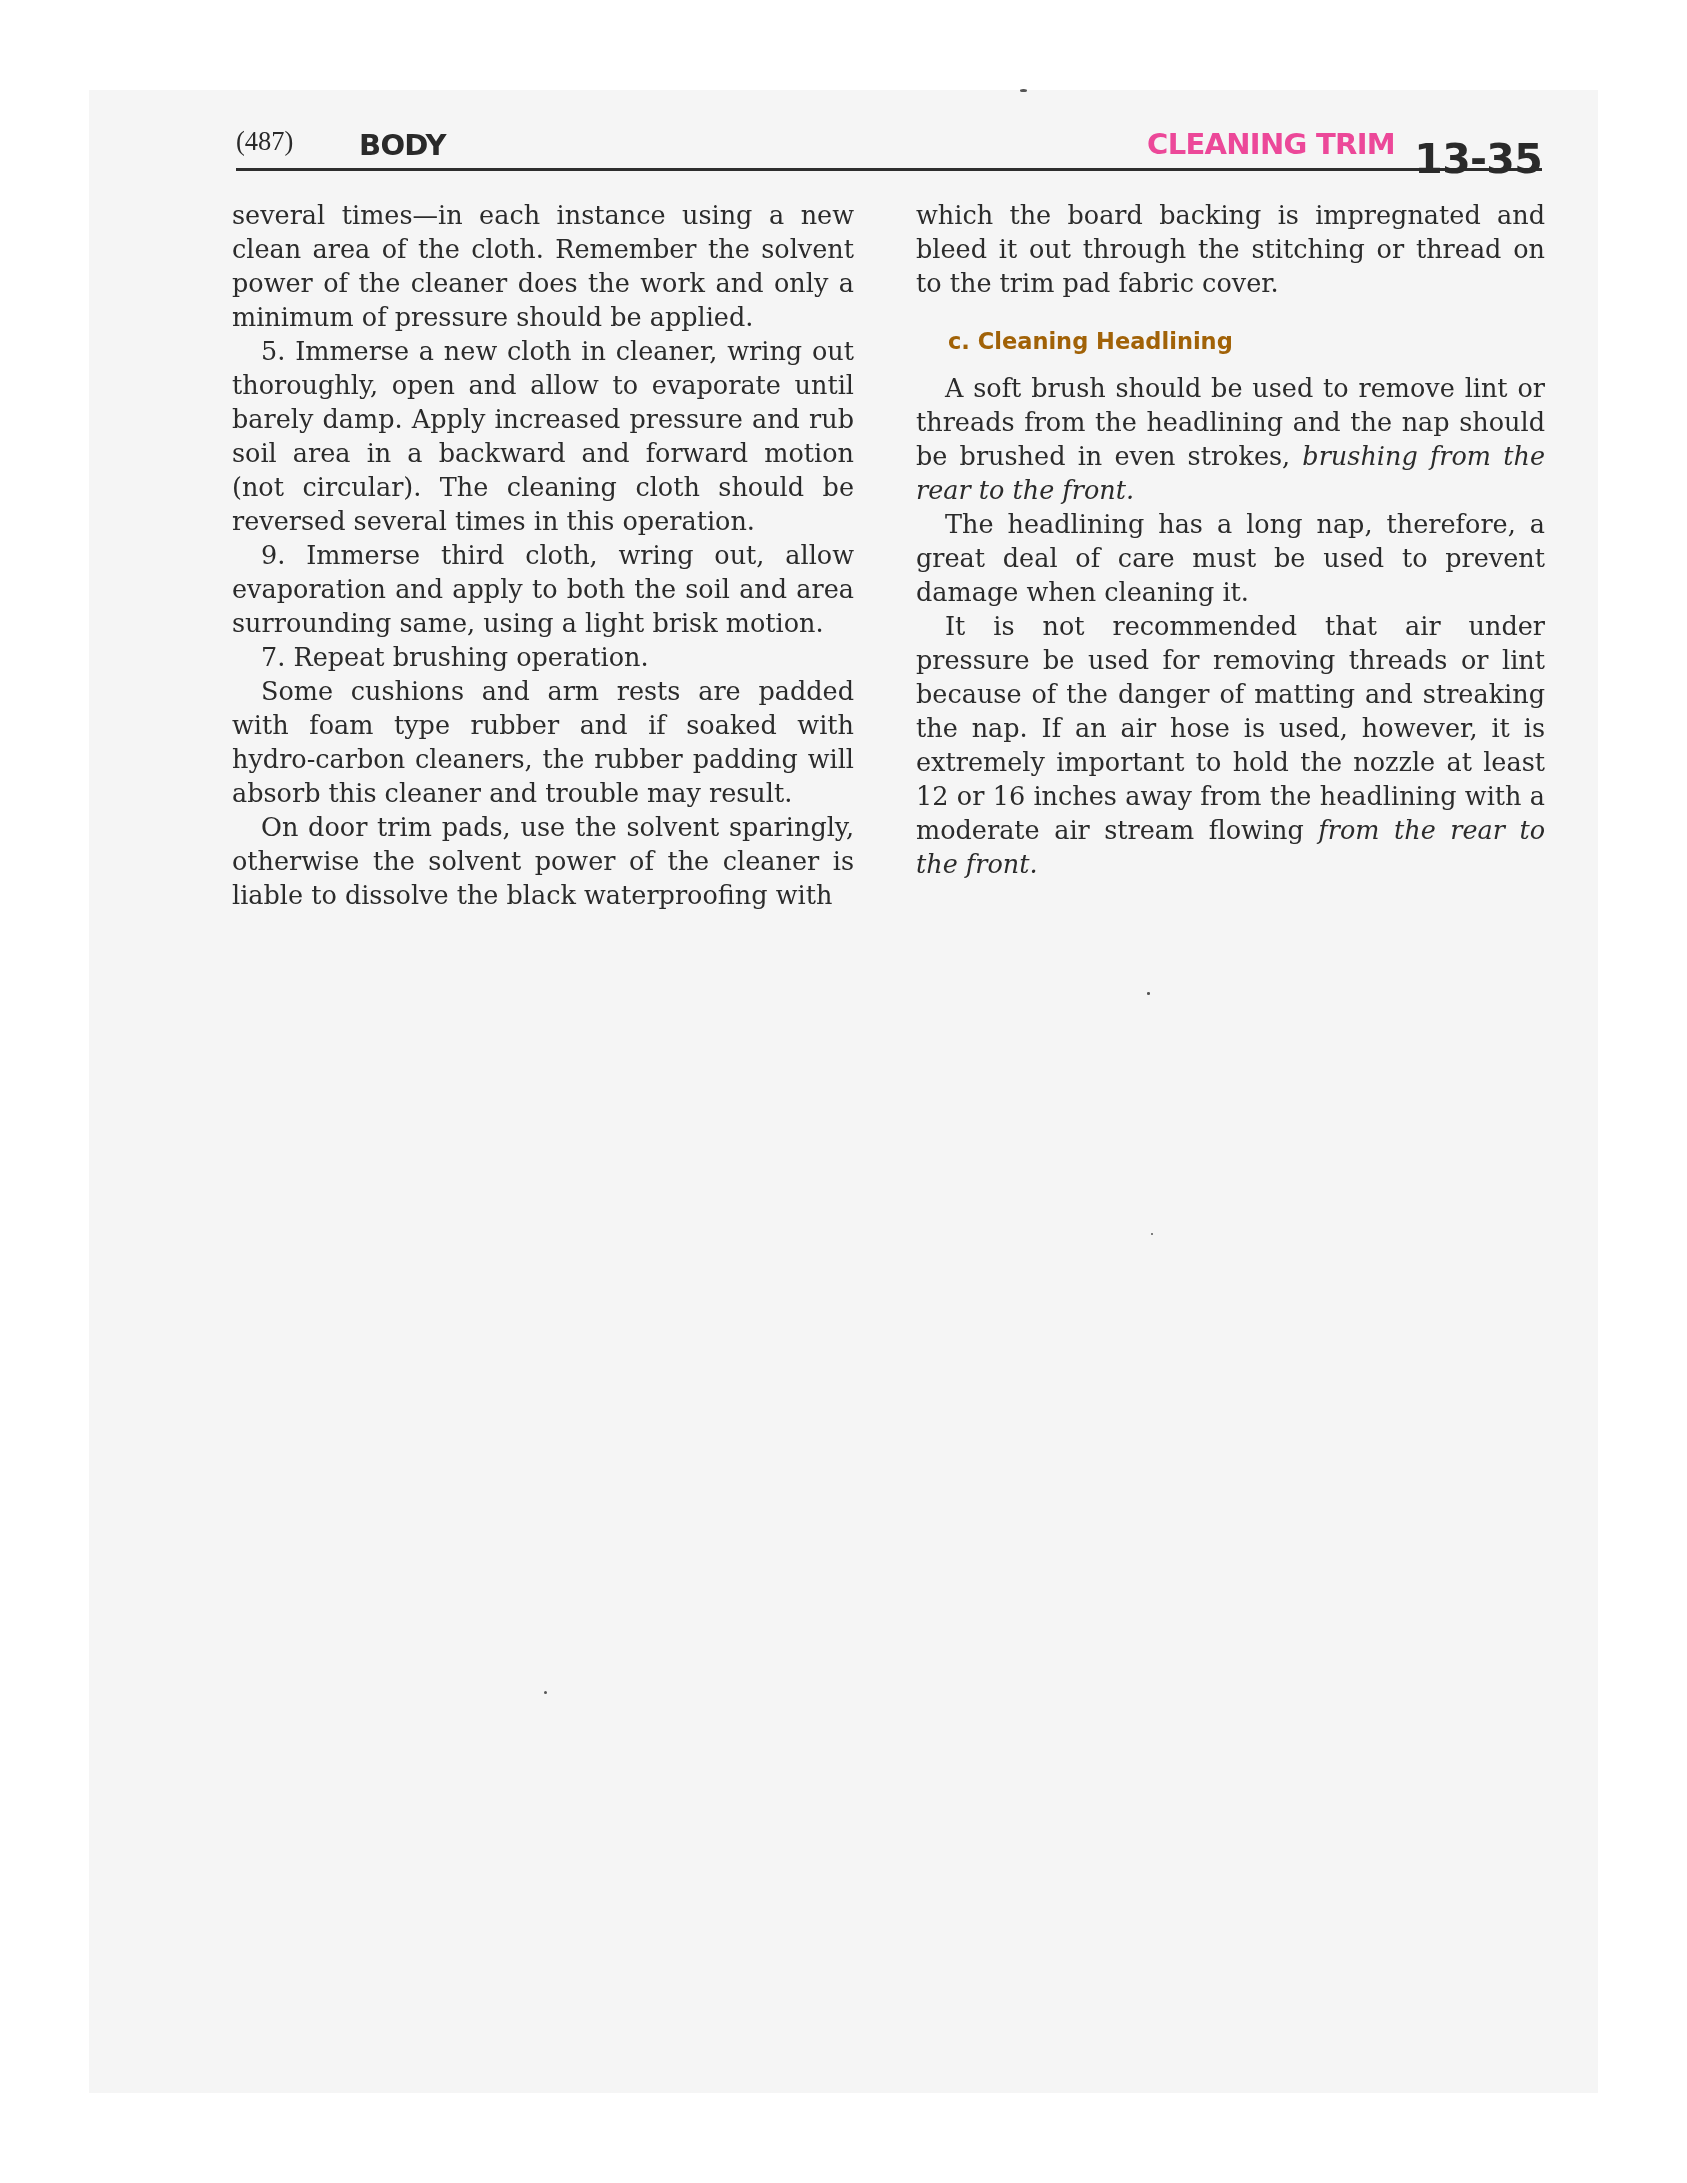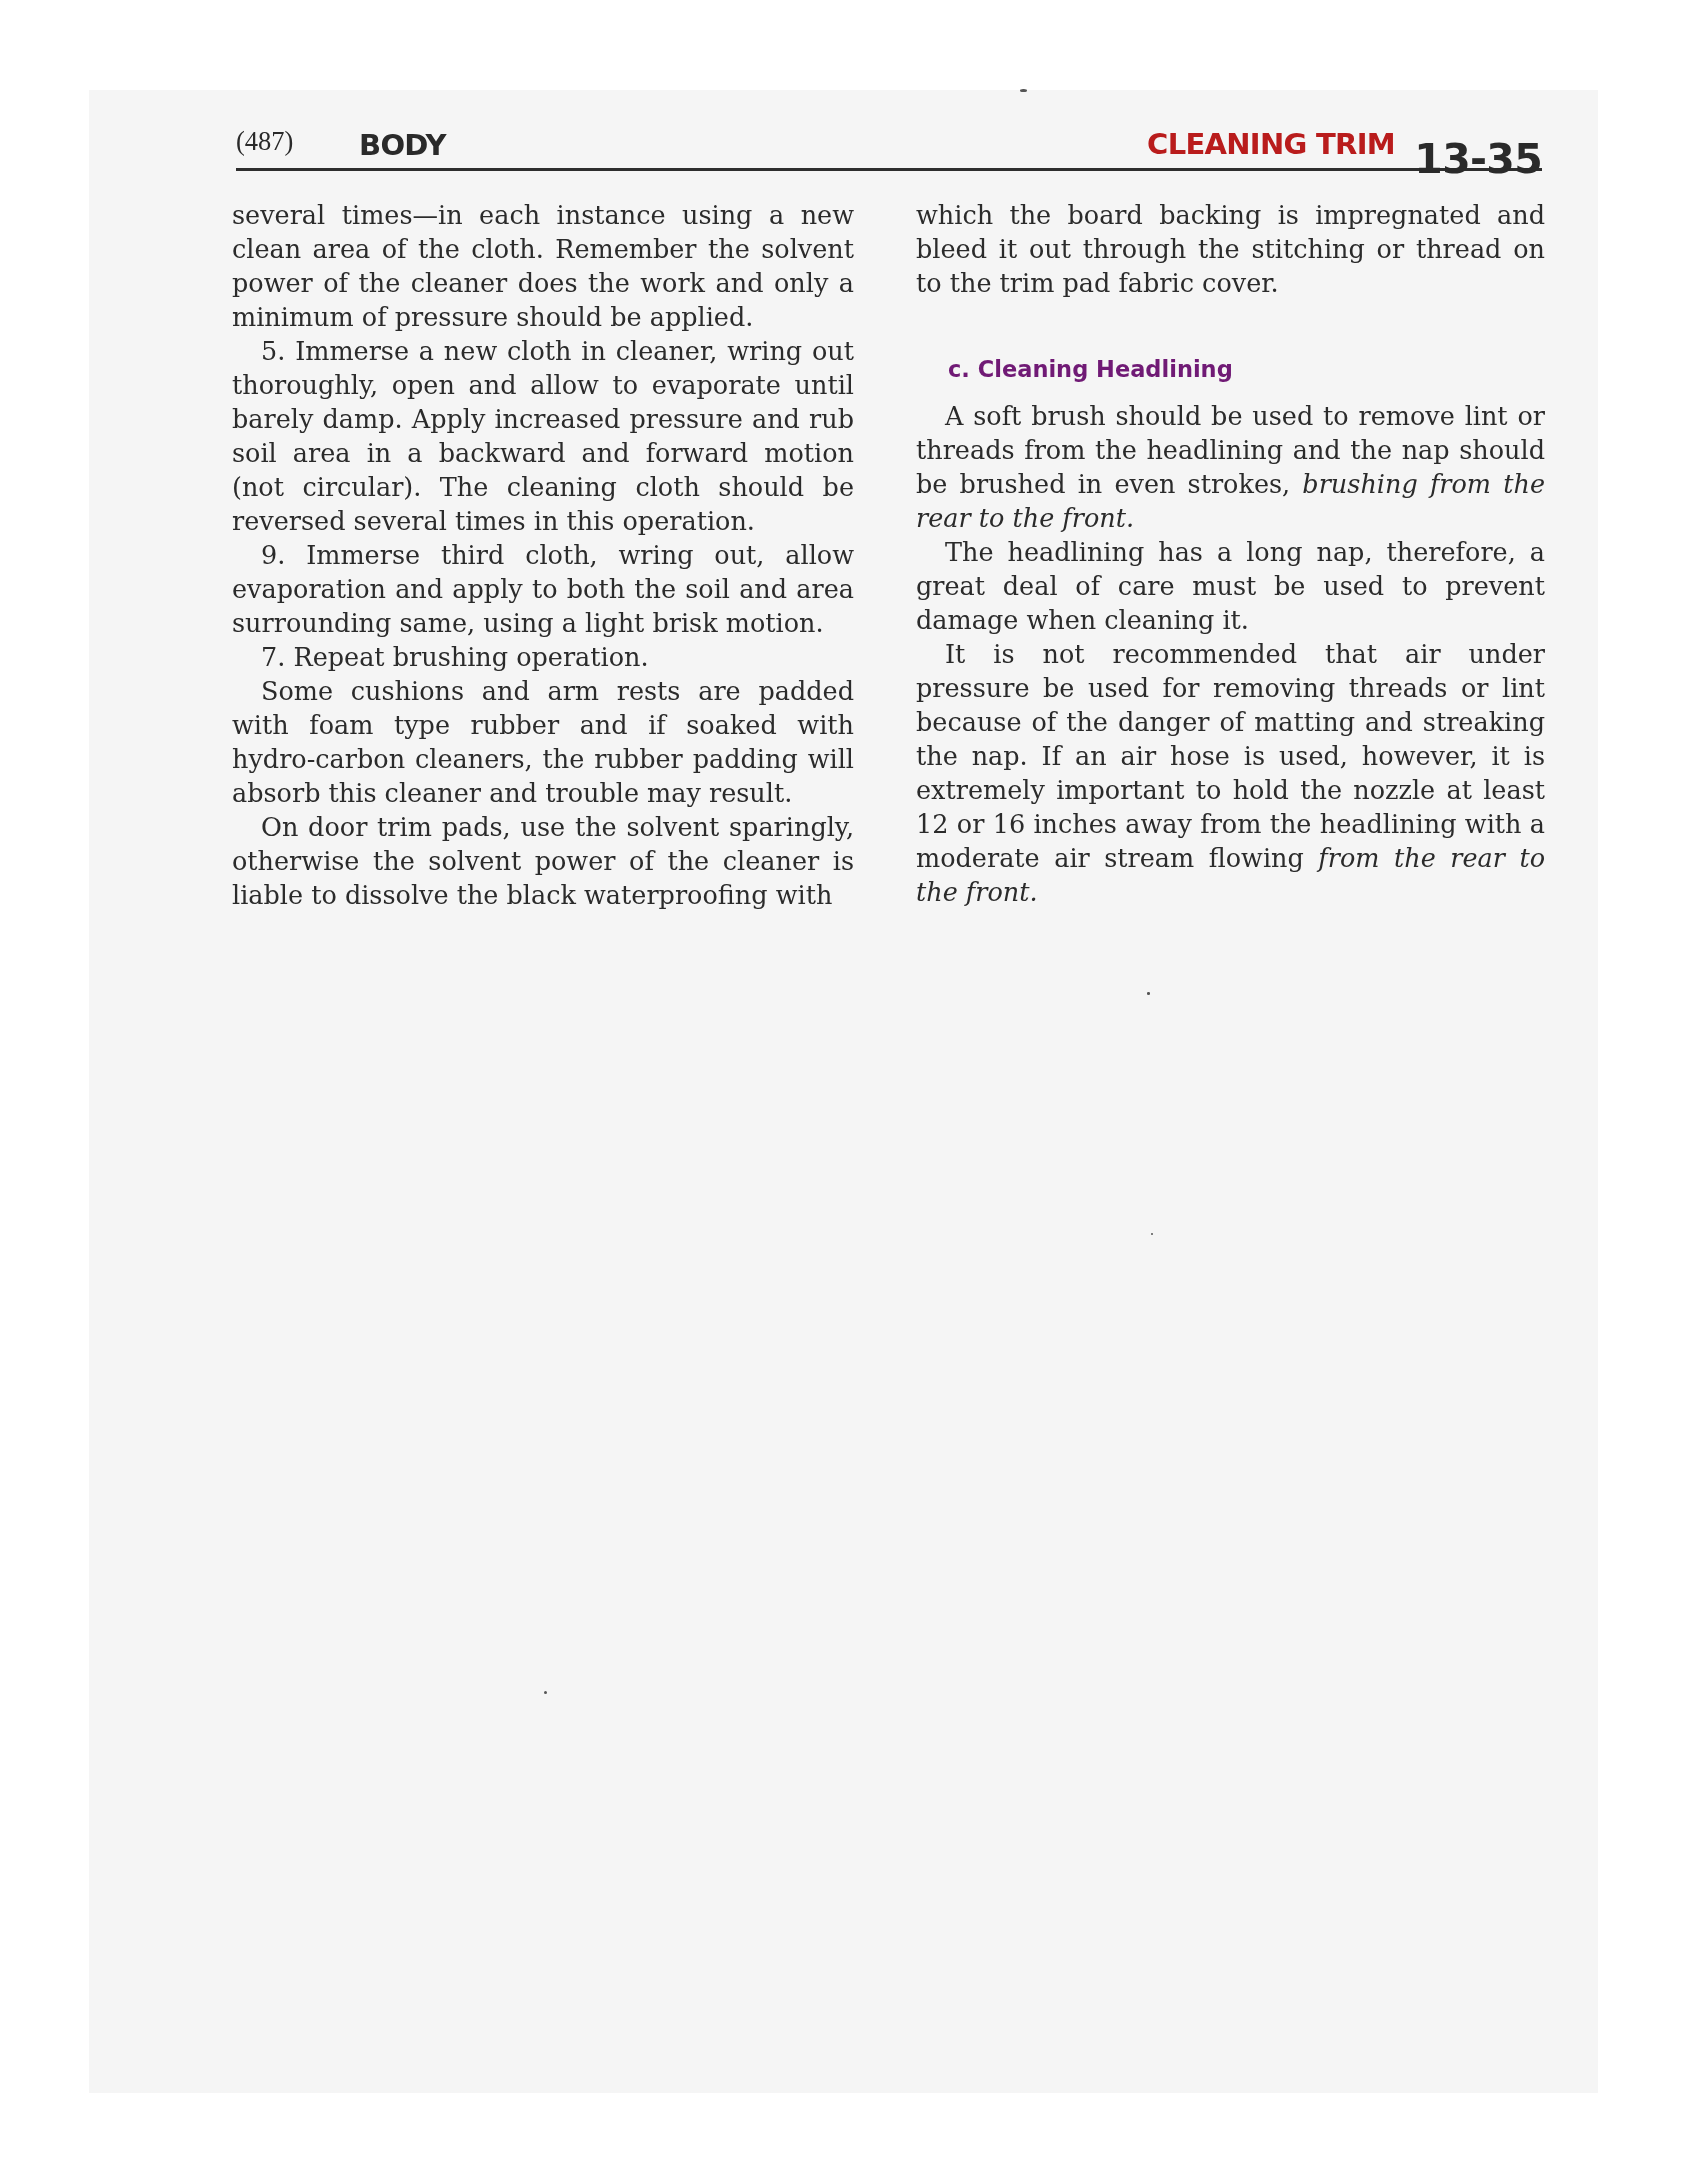--- a/index.html
+++ b/index.html
@@ -17,41 +17,41 @@
     font-family: "Liberation Serif", serif; font-size: 26.5px; color: #2a2a2a;
   }
   .section {
     position: absolute; left: 123px; top: 9.3px;
     font-family: "DejaVu Sans", sans-serif; font-weight: bold; font-size: 29px;
     color: #2a2a2a; letter-spacing: -0.7px;
   }
   .chapter {
     position: absolute; right: 147px; top: 8px;
     font-family: "DejaVu Sans", sans-serif; font-weight: bold; font-size: 29px;
-    color: #b91c1c; letter-spacing: -0.7px; text-align: center;
+    color: #ec4899; letter-spacing: -0.7px; text-align: center;
   }
   .pageref {
     position: absolute; right: 0; top: 16px;
     font-family: "DejaVu Sans", sans-serif; font-weight: bold; font-size: 41px;
     color: #2a2a2a; letter-spacing: -0.7px;
   }
   .col {
     position: absolute; top: 198px; width: 622px;
     font-family: "DejaVu Serif", serif; font-size: 25.5px; line-height: 34px;
     color: #2b2b2b; text-align: justify;
   }
   .col.left { left: 232px; }
   .col.right { left: 916px; width: 629px; }
   .col p { margin: 0; text-indent: 29px; }
   .col p.noindent { text-indent: 0; }
   .col em { font-style: italic; }
   .subhead {
-    margin: 56px 0 16px 32px;
+    margin: 28px 0 16px 32px;
     font-family: "DejaVu Sans", sans-serif; font-weight: bold; font-size: 22.5px;
-    color: #701a75; line-height: 26.5px;
+    color: #a16207; line-height: 26.5px;
   }
   .speck { position: absolute; background: #555; border-radius: 50%; }
 </style>
 </head>
 <body>
 
 <div class="sheet"></div>
 
 <div class="header">
   <span class="pgnum">(487)</span>

